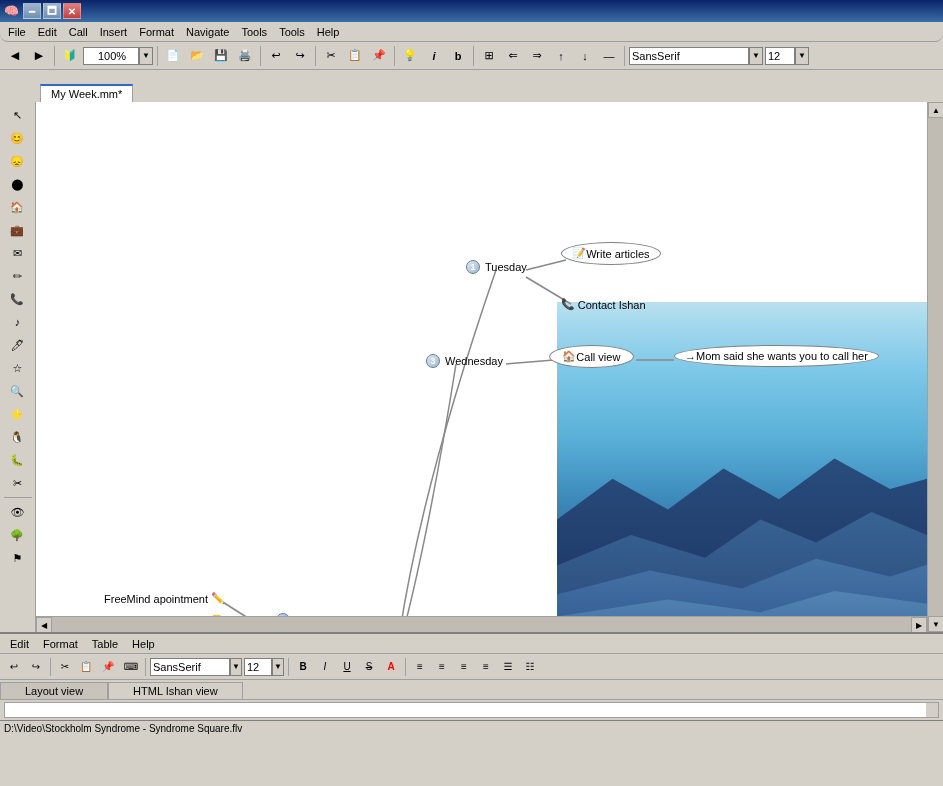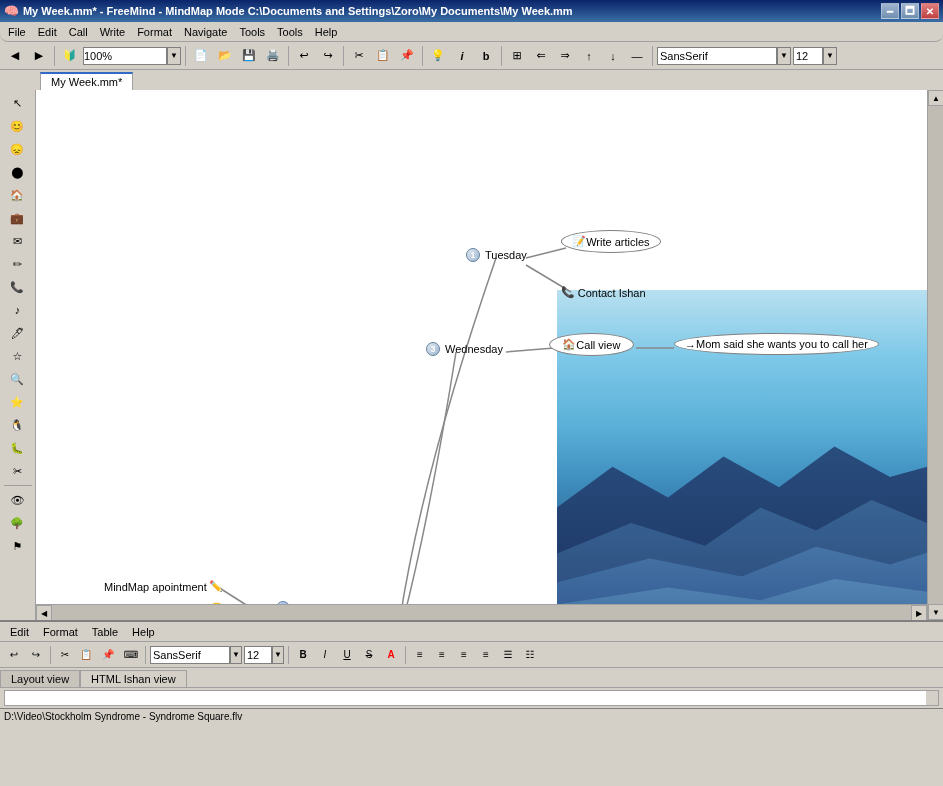--- a/index.html
+++ b/index.html
@@ -52,42 +52,43 @@
       padding: 2px 4px;
       gap: 2px;
       border-bottom: 1px solid #a0a0a0;
     }
     .tb-btn {
       width: 22px; height: 22px; display: flex; align-items: center; justify-content: center;
       background: #d4d0c8; border: 1px solid transparent; cursor: pointer; font-size: 11px;
     }
     .tb-separator { width: 1px; height: 20px; background: #a0a0a0; margin: 0 2px; }
     .zoom-box {
-      width: 84px; height: 18px; border: 1px solid #7f7f7f;
-      background: white; display: flex; align-items: center; padding: 0 0; font-size: 11px;
+      width: 56px; height: 18px; border: 1px solid #7f7f7f;
+      background: white; display: flex; align-items: center; padding: 0 14px; font-size: 11px;
     }
     .zoom-dropdown { width: 14px; height: 18px; background: #d4d0c8; border: 1px solid #7f7f7f; cursor: pointer; display: flex; align-items: center; justify-content: center; font-size: 8px; }
     .font-box {
       width: 120px; height: 18px; border: 1px solid #7f7f7f;
       background: white; display: flex; align-items: center; padding: 0 2px; font-size: 11px;
     }
     .font-dropdown { width: 14px; height: 18px; background: #d4d0c8; border: 1px solid #7f7f7f; cursor: pointer; display: flex; align-items: center; justify-content: center; font-size: 8px; }
     .size-box {
       width: 30px; height: 18px; border: 1px solid #7f7f7f;
       background: white; display: flex; align-items: center; padding: 0 2px; font-size: 11px;
     }
     .size-dropdown { width: 14px; height: 18px; background: #d4d0c8; border: 1px solid #7f7f7f; cursor: pointer; display: flex; align-items: center; justify-content: center; font-size: 8px; }
     
     
     #tabbar {
       background: #d4d0c8;
       height: 20px;
       display: flex;
       align-items: flex-end;
       padding: 0 16px 0 40px;
+      margin-top: 12px;
     }
     .tab {
       padding: 2px 10px;
       background: #d4d0c8;
       border: 1px solid #a0a0a0;
       border-bottom: none;
       font-size: 11px;
       cursor: pointer;
       margin-right: 2px;
       background: #f0ede8;
@@ -290,21 +291,21 @@
       background: #d4d0c8;
     }
     #editor-tabs {
       height: 20px;
       display: flex;
       align-items: flex-end;
       border-bottom: 1px solid #a0a0a0;
       background: #d4d0c8;
     }
     .editor-tab {
-      padding: 2px 10px;
+      padding: 2px 24px;
       border: 1px solid #a0a0a0;
       border-bottom: none;
       font-size: 11px;
       cursor: pointer;
       background: #c8c4bc;
     }
     .editor-tab.active { background: #d4d0c8; }
     
     
     #statusbar {
@@ -315,33 +316,32 @@
       align-items: center;
       padding: 0 4px;
       font-size: 10px;
     }
   </style>
 </head>
 <body>
 
 <div id="titlebar">
   <span style="font-size:12px; margin-right:4px;">🧠</span>
-  <span class="title-text">My Week.mm* - FreeMind - MindMap Mode C:\Documents and Settings\Zoro\My Documents\My Week.mm</span>
   <div class="window-controls">
     <div class="win-btn">🗕</div>
     <div class="win-btn">🗖</div>
     <div class="win-btn close">✕</div>
   </div>
 </div>
 
 <div id="menubar">
   <span class="menu-item">File</span>
   <span class="menu-item">Edit</span>
   <span class="menu-item">Call</span>
-  <span class="menu-item">Write</span>
+  <span class="menu-item">Insert</span>
   <span class="menu-item">Format</span>
   <span class="menu-item">Navigate</span>
   <span class="menu-item">Tools</span>
   <span class="menu-item">Tools</span>
   <span class="menu-item">Help</span>
 </div>
 
 <div id="toolbar">
   <div class="tb-btn">◀</div>
   <div class="tb-btn">▶</div>
@@ -488,21 +488,21 @@
       <span>→</span>
       <span> Mom said she wants you to call her</span>
     </div>
 
     <div class="node-text" style="left: 195px; top: 511px;">
       <span>Tuesday</span>
       <span class="bubble" style="background: linear-gradient(135deg,#d0e0ff,#7090e0);">2</span>
     </div>
 
     <div class="node-text" style="left: 68px; top: 490px;">
-      <span>MindMap apointment</span>
+      <span>FreeMind apointment</span>
       <span> ✏️</span>
     </div>
 
     <div class="node-text" style="left: 48px; top: 512px;">
       <span>uy medicine for hangover</span>
       <span> 😊</span>
     </div>
 
     <div id="right-scrollbar">
       <div class="scroll-btn">▲</div>

